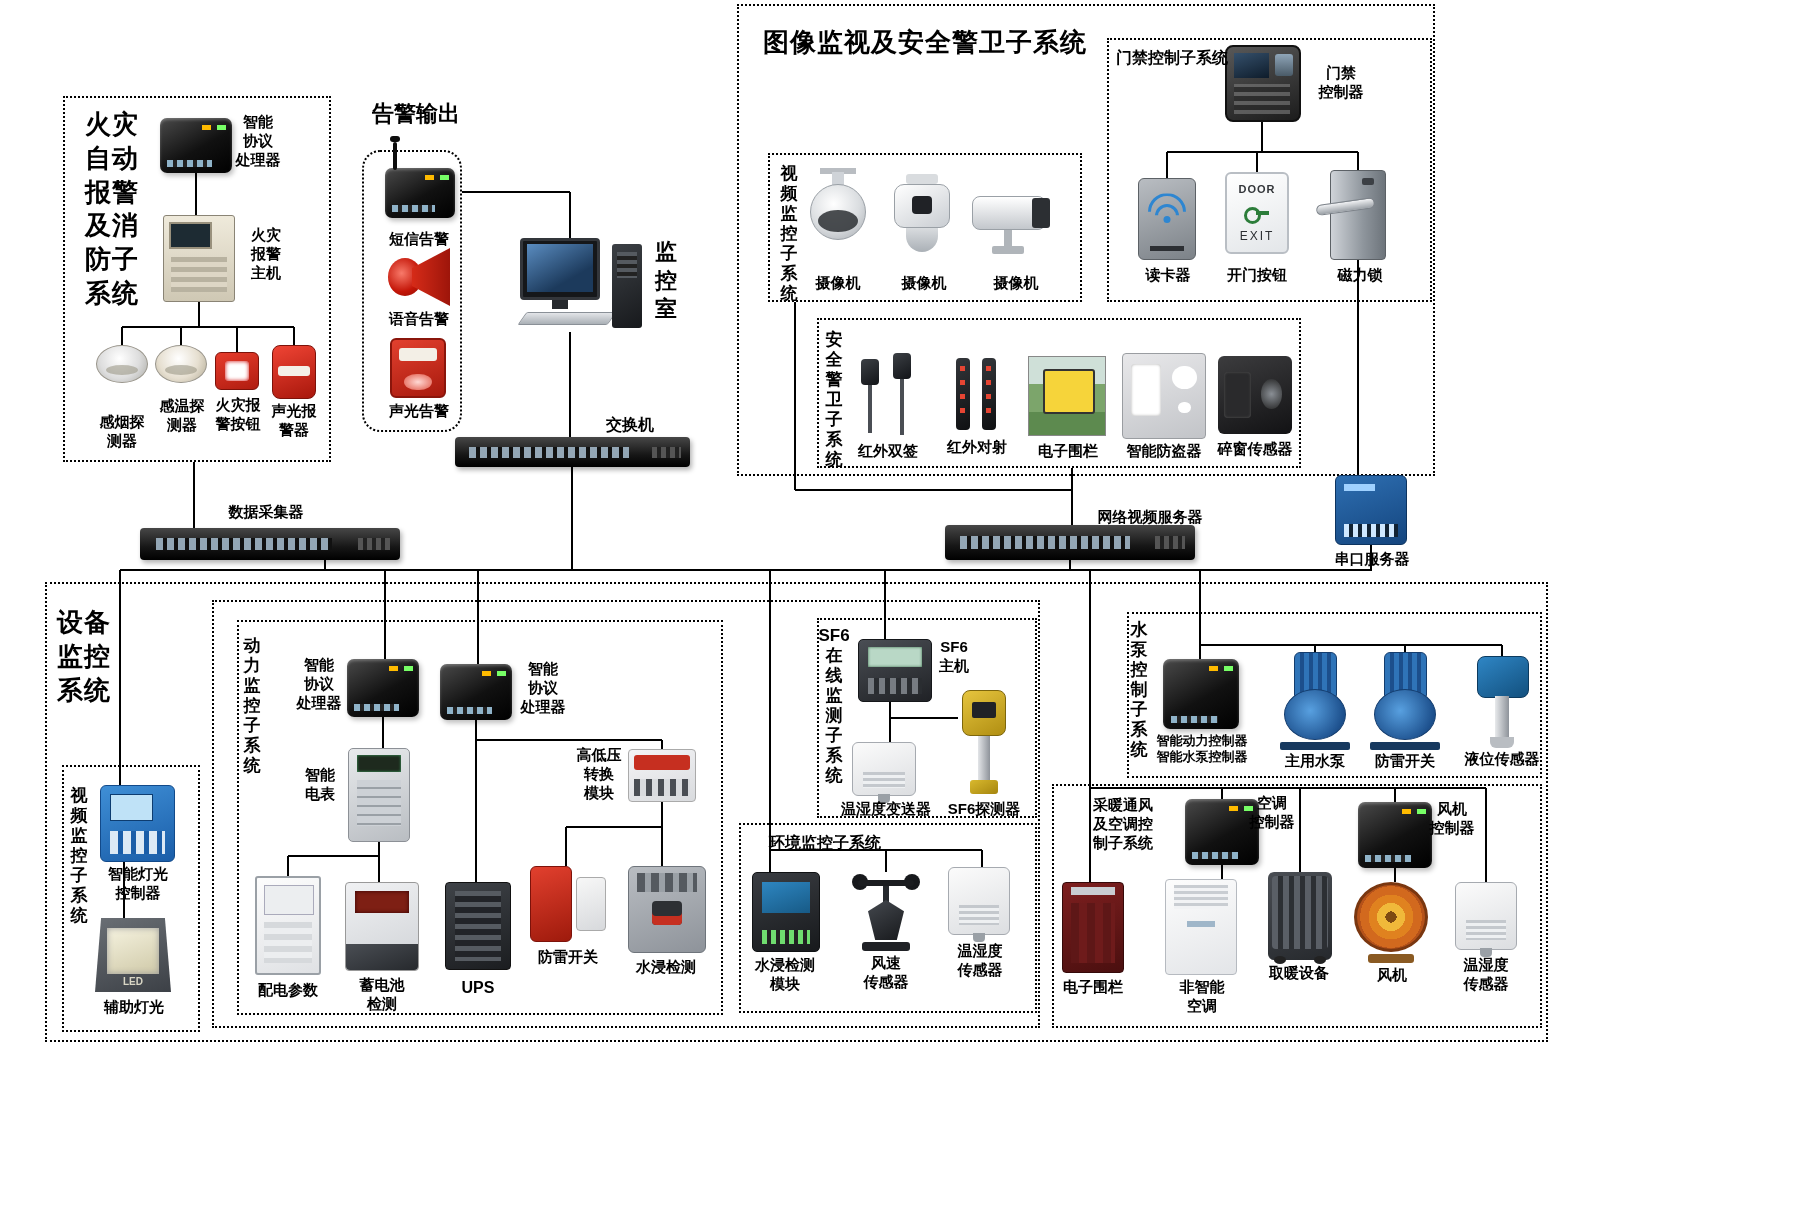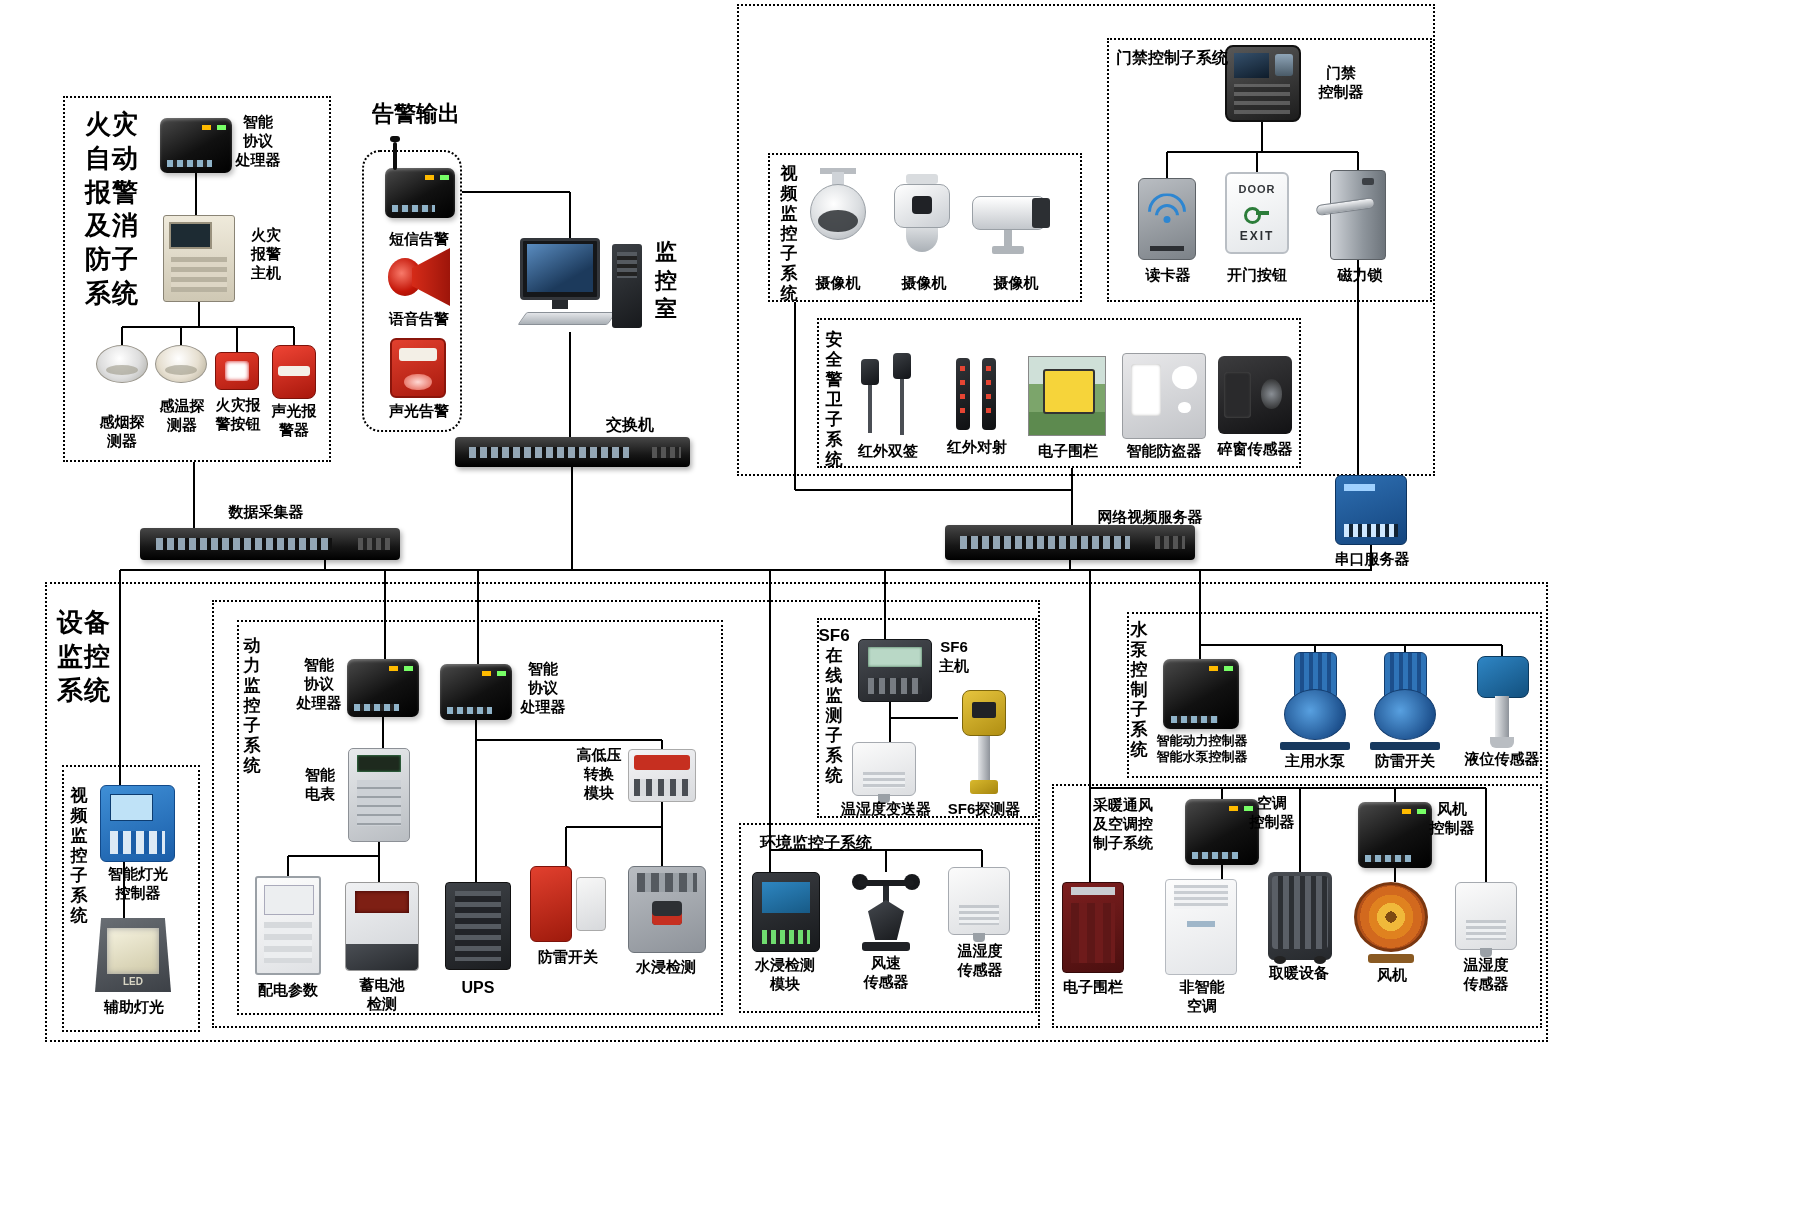--- a/index.html
+++ b/index.html
@@ -75,21 +75,21 @@
 .card-reader{background:linear-gradient(160deg,#b9bdc2,#7c8288);border-radius:6px;border:1px solid #5c6166}
 .card-reader::before{content:"";position:absolute;left:50%;top:18%;width:32px;height:32px;transform:translateX(-50%);border:3px solid #2e86d1;border-radius:50%;clip-path:inset(0 0 52% 0)}
 .card-reader::after{content:"";position:absolute;left:50%;top:31%;width:18px;height:18px;transform:translateX(-50%);border:3px solid #2e86d1;border-radius:50%;clip-path:inset(0 0 52% 0)}
 .cr-dot{left:50%;top:46%;width:7px;height:7px;background:#2e86d1;border-radius:50%;transform:translateX(-50%)}
 .cr-slot{left:20%;bottom:10%;width:60%;height:5px;background:#2c2f33}
 .exit-btn{background:linear-gradient(160deg,#fff,#e3e6e9);border:2px solid #b9bec4;border-radius:6px}
 .door-txt{left:0;right:0;top:9px;text-align:center;font-size:11px;font-weight:700;color:#33363a;letter-spacing:1px}
 .key-ico{left:50%;top:32px;transform:translateX(-50%);width:26px;height:14px}
 .key-ico::before{content:"";position:absolute;left:0;top:1px;width:11px;height:11px;border:3px solid #2c7d3a;border-radius:50%}
 .key-ico::after{content:"";position:absolute;left:12px;top:5px;width:13px;height:4px;background:#2c7d3a}
-.exit-txt{left:0;right:0;bottom:9px;text-align:center;font-size:12px;font-weight:700;color:#2c2f33;letter-spacing:2px}
+.exit-txt{left:0;right:0;bottom:9px;text-align:center;font-size:12px;font-weight:400;color:#2c2f33;letter-spacing:2px}
 .maglock{background:linear-gradient(90deg,#cfd3d8,#8e959c 60%,#6d747b);border-radius:4px;border:1px solid #5c6166}
 .maglock::before{content:"";position:absolute;left:58%;top:8%;width:22%;height:8%;background:#3c4045;border-radius:2px}
 .ml-lever{left:-28%;top:34%;width:110%;height:12%;background:linear-gradient(#f2f3f5,#9aa0a6);border-radius:7px;transform:rotate(-8deg);border:1px solid #7d838a}
 
 .ird-h{width:18px;height:26px;background:linear-gradient(150deg,#3c4045,#121418);border-radius:4px}
 .ird-p{width:4px;background:#4a4e54}
 .beambar{width:14px;height:72px;background:linear-gradient(150deg,#33363a,#0f1012);border-radius:4px}
 .beambar::before{content:"";position:absolute;left:4px;top:8px;width:5px;height:54px;background:repeating-linear-gradient(180deg,#e64533 0 5px,transparent 5px 14px)}
 .fence{background:linear-gradient(180deg,#cfe0d8 0 35%,#7ca56b 35% 70%,#5d8a4f 70%);border:1px solid #888}
 .fence::before{content:"";position:absolute;left:18%;top:16%;width:64%;height:52%;background:#f6d43a;border:2px solid #333;border-radius:3px}
@@ -290,20 +290,21 @@
     <span class="mon-stand"></span>
     <span class="mon-kb"></span>
     <span class="pc-tower"></span>
   </div>
   <div class="lbl t22" style="left:652px;top:238px;width:28px">监
 控
 室</div>
   <div class="dev rack" style="left:455px;top:437px;width:235px;height:30px"></div>
   <div class="lbl t16" style="left:598px;top:415px;width:64px">交换机</div>
 
+  <div class="lbl t26" style="left:763px;top:26px;width:360px;text-align:left">图像监视及安全警卫子系统</div>
   <div class="lbl t17" style="left:778px;top:164px;width:22px">视
 频
 监
 控
 子
 系
 统</div>
   <div class="dev" style="left:806px;top:168px;width:64px;height:104px">
     <span class="cam-topbar"></span>
     <span class="cam-top"></span>
@@ -451,21 +452,21 @@
   <div class="dev wsensor" style="left:852px;top:742px;width:64px;height:54px"></div>
   <div class="lbl" style="left:838px;top:800px;width:96px">温湿度变送器</div>
   <div class="dev" style="left:958px;top:690px;width:52px;height:105px">
     <span class="det-head"></span>
     <span class="det-screen"></span>
     <span class="det-stem"></span>
     <span class="det-base"></span>
   </div>
   <div class="lbl" style="left:944px;top:800px;width:80px">SF6探测器</div>
 
-  <div class="lbl t16" style="left:751px;top:833px;width:130px;text-align:center">环境监控子系统</div>
+  <div class="lbl t16" style="left:751px;top:833px;width:130px;text-align:right">环境监控子系统</div>
   <div class="dev watermod" style="left:752px;top:872px;width:68px;height:80px"></div>
   <div class="lbl" style="left:748px;top:956px;width:74px">水浸检测
 模块</div>
   <div class="dev" style="left:852px;top:872px;width:68px;height:80px">
     <span class="ws-cup" style="left:0;top:2px"></span>
     <span class="ws-cup" style="left:52px;top:2px"></span>
     <span class="ws-bar"></span>
     <span class="ws-stem"></span>
     <span class="ws-body"></span>
     <span class="ws-base"></span>

